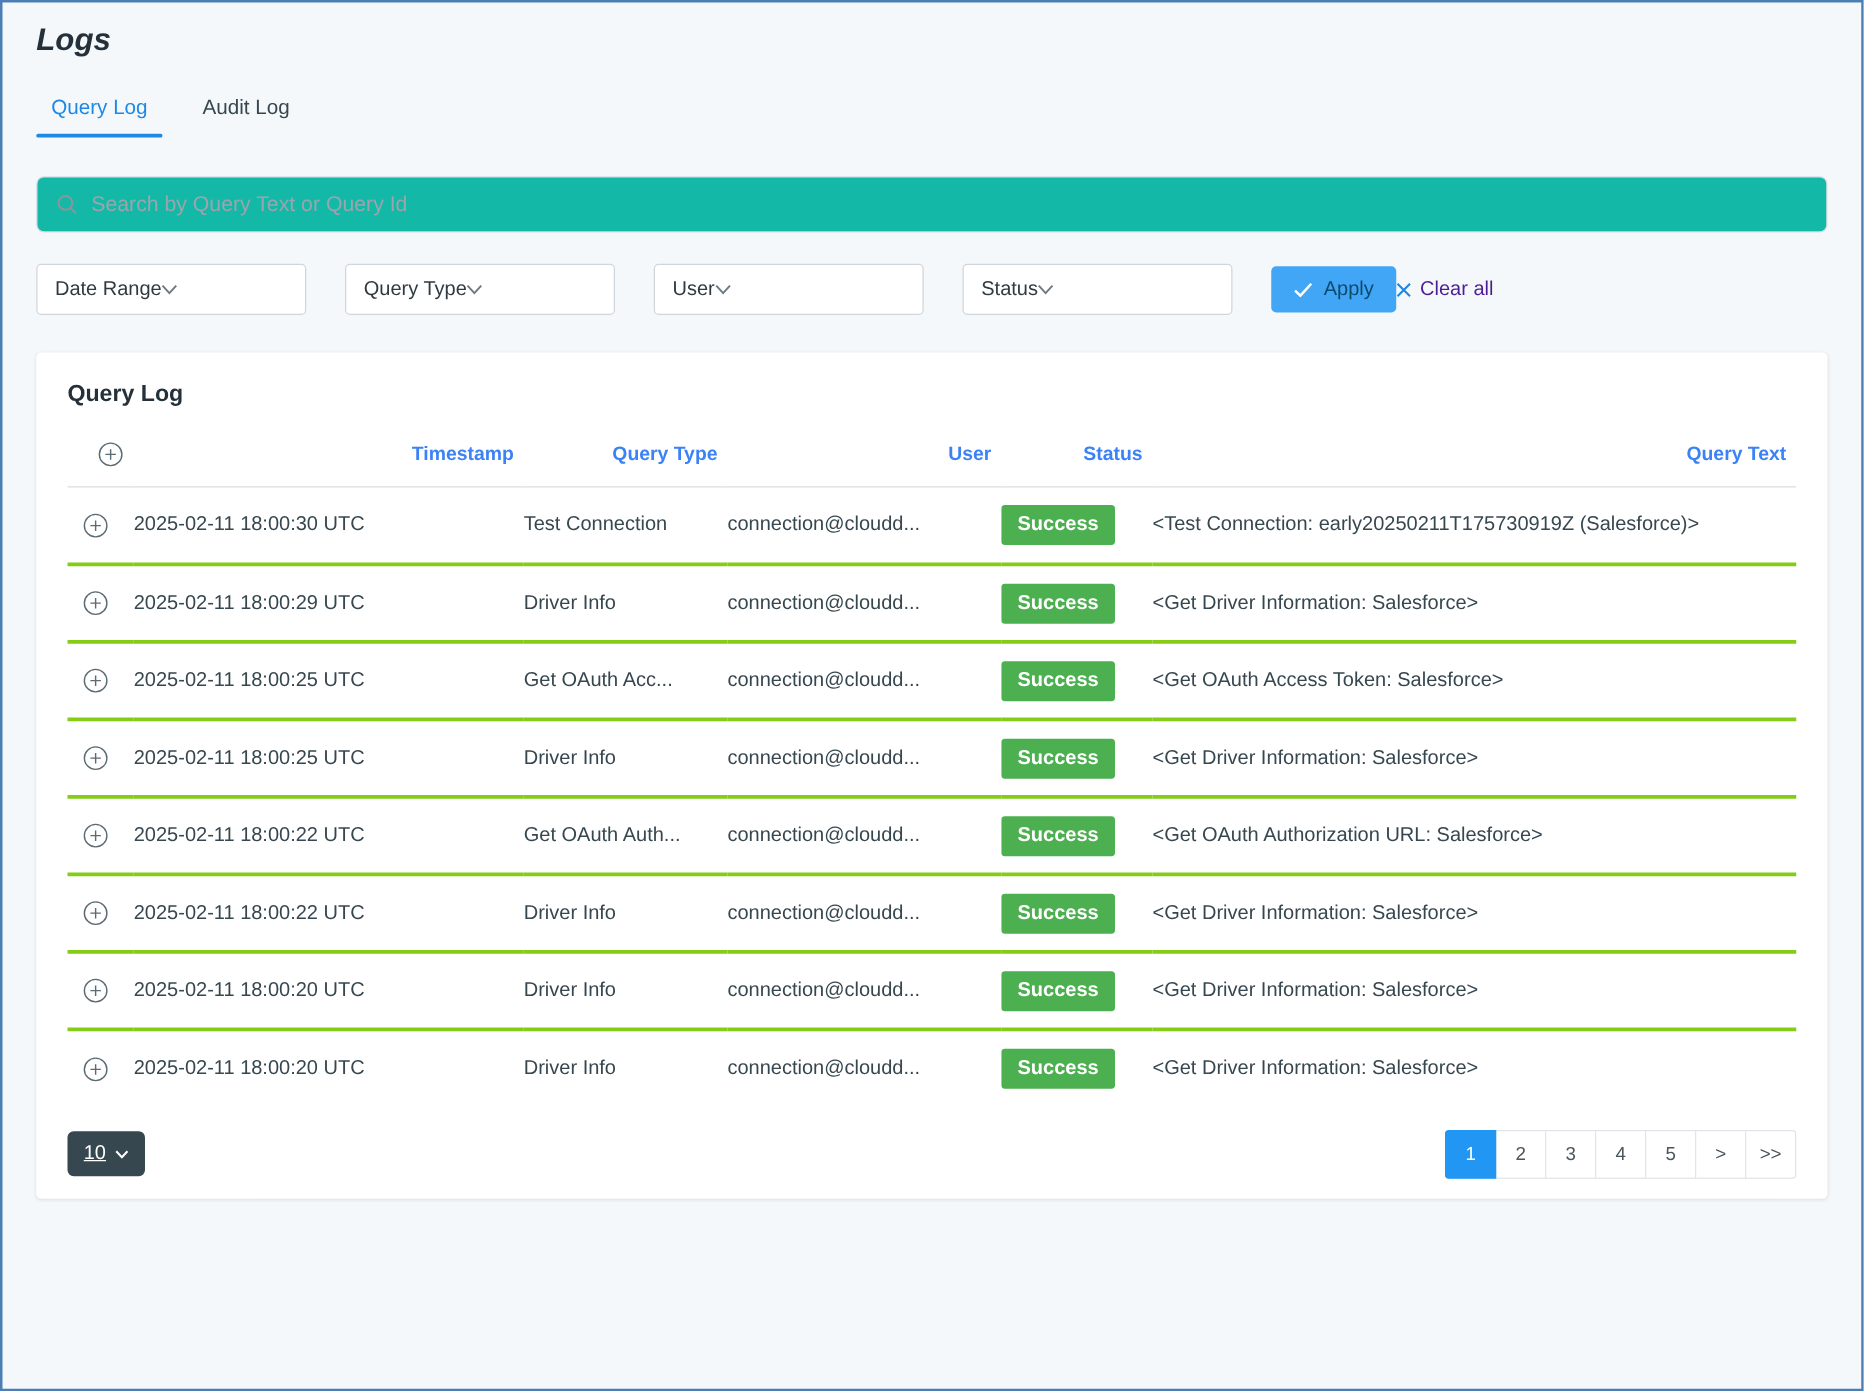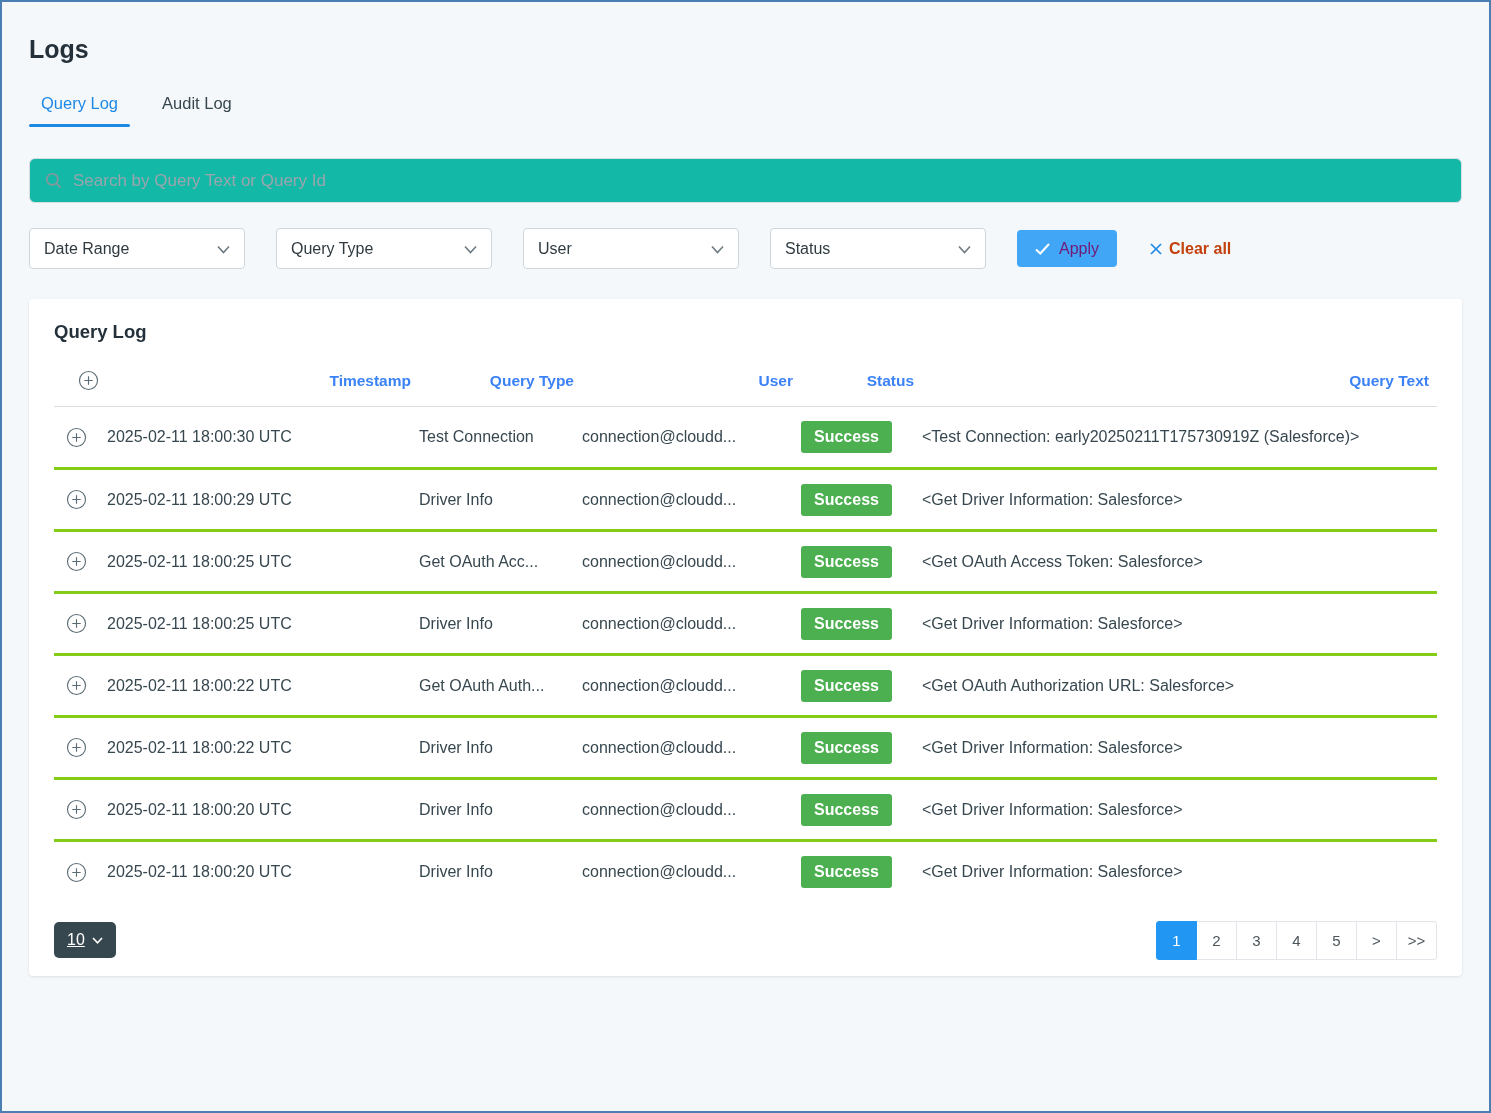--- a/index.html
+++ b/index.html
@@ -5,21 +5,21 @@
   * { margin:0; padding:0; box-sizing:border-box; font-family:"Liberation Sans", sans-serif; }
   html,body { background:#e9eef2; }
   .app {
     width:1491px; height:1113px;
     border:2px solid #4b7fb4;
     background:#f5f8fb;
     padding:0 27px;
     overflow:hidden;
     position:relative;
   }
-  .page-title { font-size:25px; font-weight:700; color:#24313a; padding-top:33px; }
+  .page-title { font-size:25px; font-weight:700; color:#24313a; padding-top:16px;font-style:italic; }
 
   
   .tabs { display:flex; margin-top:24px; }
   .tab {
     font-size:16.5px; color:#37474f; padding:6px 12px 14px;
     margin-right:20px; cursor:pointer; position:relative; font-weight:500;
   }
   .tab.active { color:#1e88e5; }
   .tab.active::after {
     content:""; position:absolute; left:0; right:0; bottom:0;
@@ -36,32 +36,32 @@
     border:none; outline:none; flex:1; font-size:17px;
     color:#37474f; margin-left:10px; background:transparent;
   }
   .search input::placeholder { color:#9aa5ad; }
 
   
   .filters { display:flex; margin-top:25px; align-items:center; }
   .dropdown {
     width:216px; height:41px; background:#fff;
     border:1px solid #cfd6db; border-radius:4px;
-    display:flex; align-items:center; justify-content:space-between;
+    display:flex; align-items:center; justify-content:flex-start;
     padding:0 14px; margin-right:31px;
     font-size:16px; color:#2f3a41; cursor:pointer;
   }
   .btn-apply {
-    height:37px; padding:0 18px; background:#41a6f6; color:#701a75;
+    height:37px; padding:0 18px; background:#41a6f6; color:#0c4a6e;
     border:none; border-radius:4px; font-size:16px;
-    display:flex; align-items:center; gap:9px; cursor:pointer; margin-right:33px;
+    display:flex; align-items:center; gap:9px; cursor:pointer; 
   }
   .btn-clear {
-    background:none; border:none; color:#c2410c; font-size:16px;
-    display:flex; align-items:center; gap:7px; cursor:pointer; font-weight:700;
+    background:none; border:none; color:#4c1d95; font-size:16px;
+    display:flex; align-items:center; gap:7px; cursor:pointer; font-weight:400;
   }
 
   
   .card {
     margin-top:30px; background:#fff; border-radius:4px;
     box-shadow:0 1px 3px rgba(0,0,0,0.10);
     padding:22px 25px 16px;
   }
   .card-title { font-size:18.5px; font-weight:700; color:#24313a; }
 

